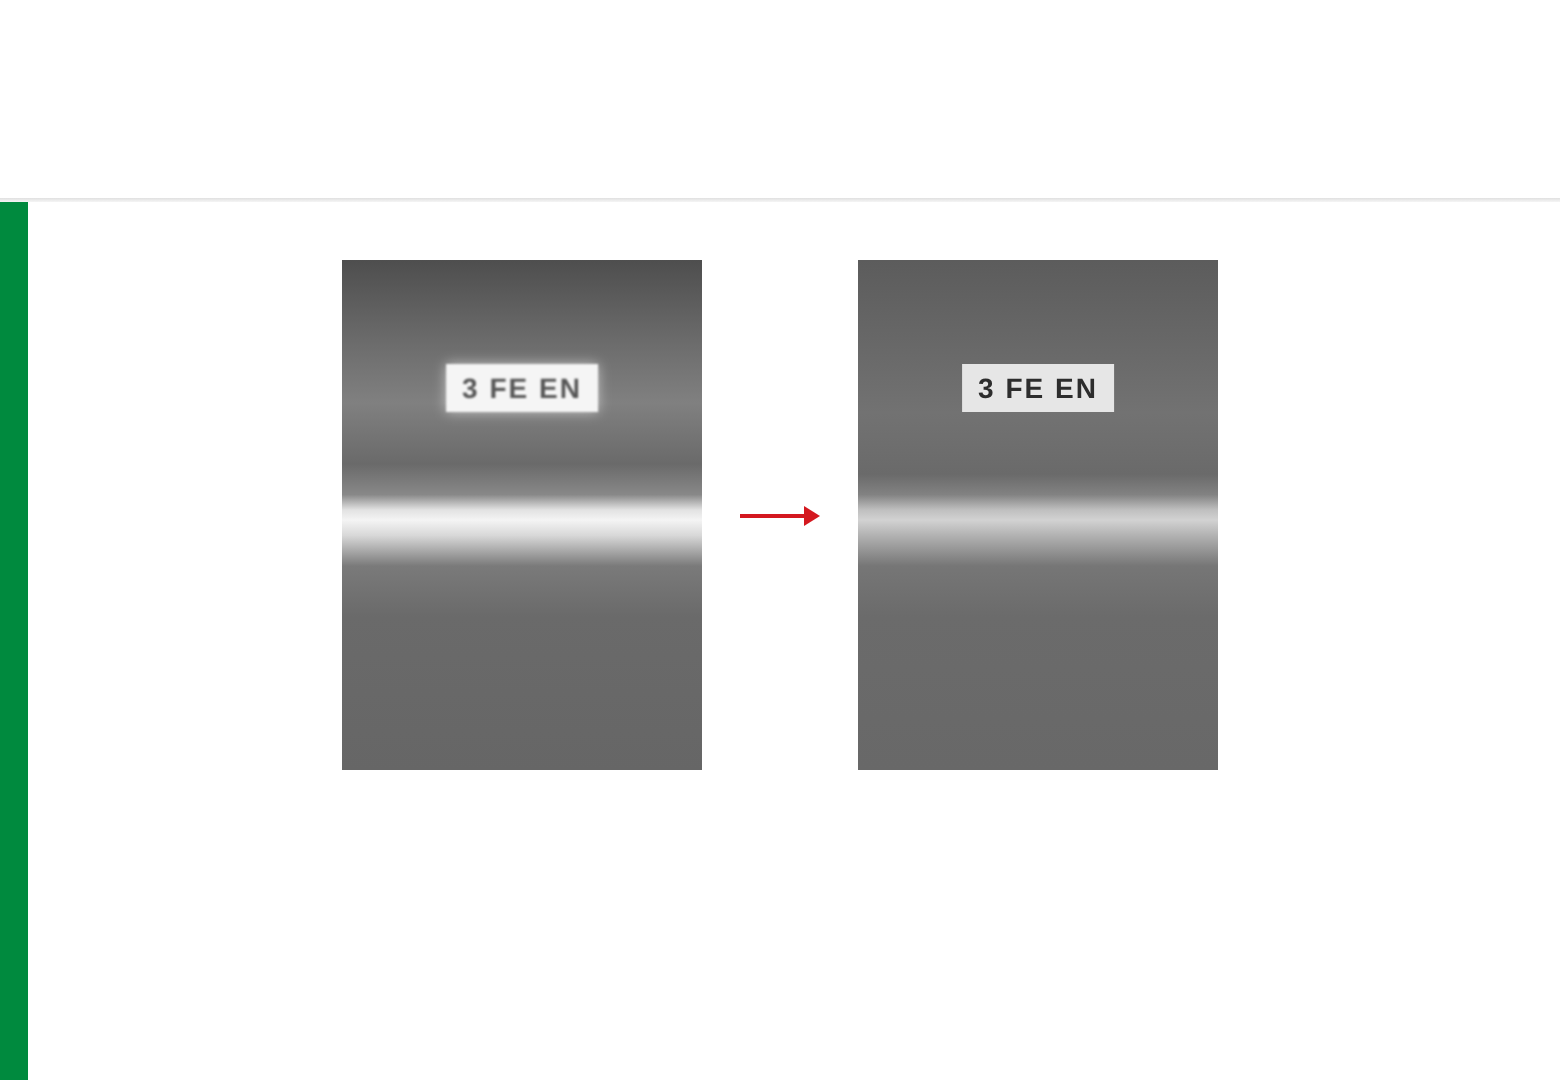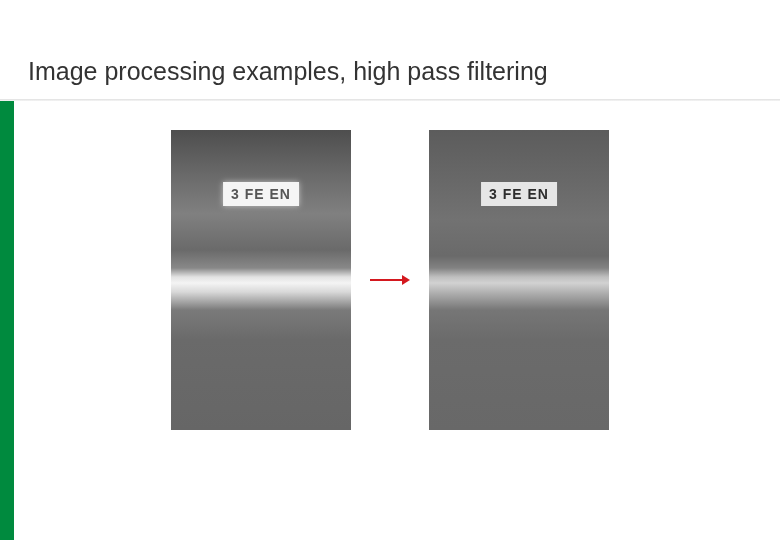--- a/index.html
+++ b/index.html
@@ -62,21 +62,21 @@
     top: 130px;
     left: 0;
     right: 0;
     display: flex;
     justify-content: center;
     align-items: center;
     gap: 18px;
   }
   .panel {
     width: 180px;
-    height: 300px;
+    height: 255px;
     position: relative;
     overflow: hidden;
   }
   .panel-left {
     background: linear-gradient(to bottom,
       #4e4e4e 0%,
       #6f6f6f 18%,
       #808080 28%,
       #6a6a6a 40%,
       #888888 46%,
@@ -126,21 +126,20 @@
     display: flex;
     align-items: center;
     justify-content: center;
     width: 42px;
   }
 </style>
 </head>
 <body>
 
 <div class="header">
-  <h1 class="title">Image processing examples, high pass filtering</h1>
 </div>
 
 <div class="divider"></div>
 <div class="sidebar-accent"></div>
 
 <div class="content">
 
   <div class="panel panel-left">
     <div class="tag tag-left">3 FE EN</div>
   </div>

